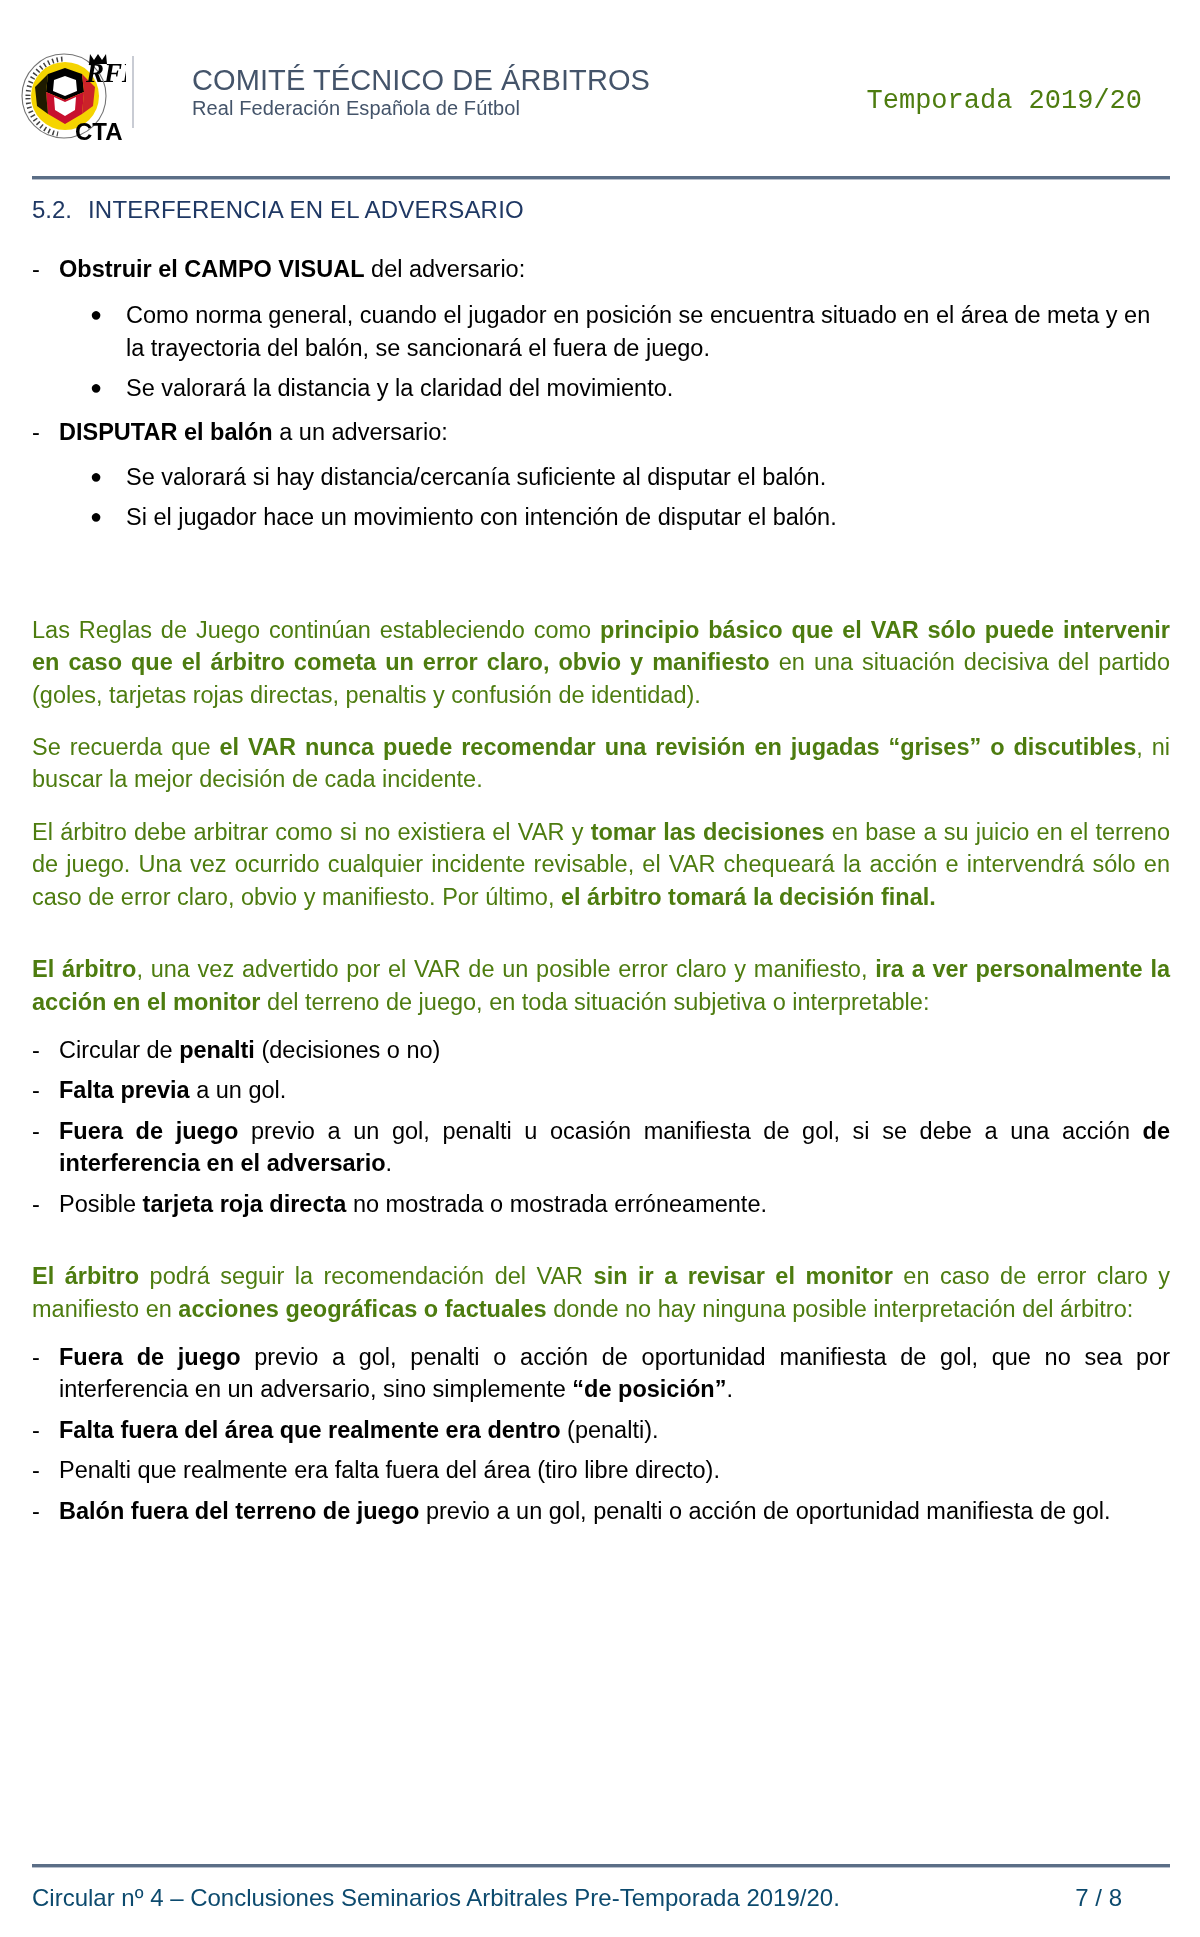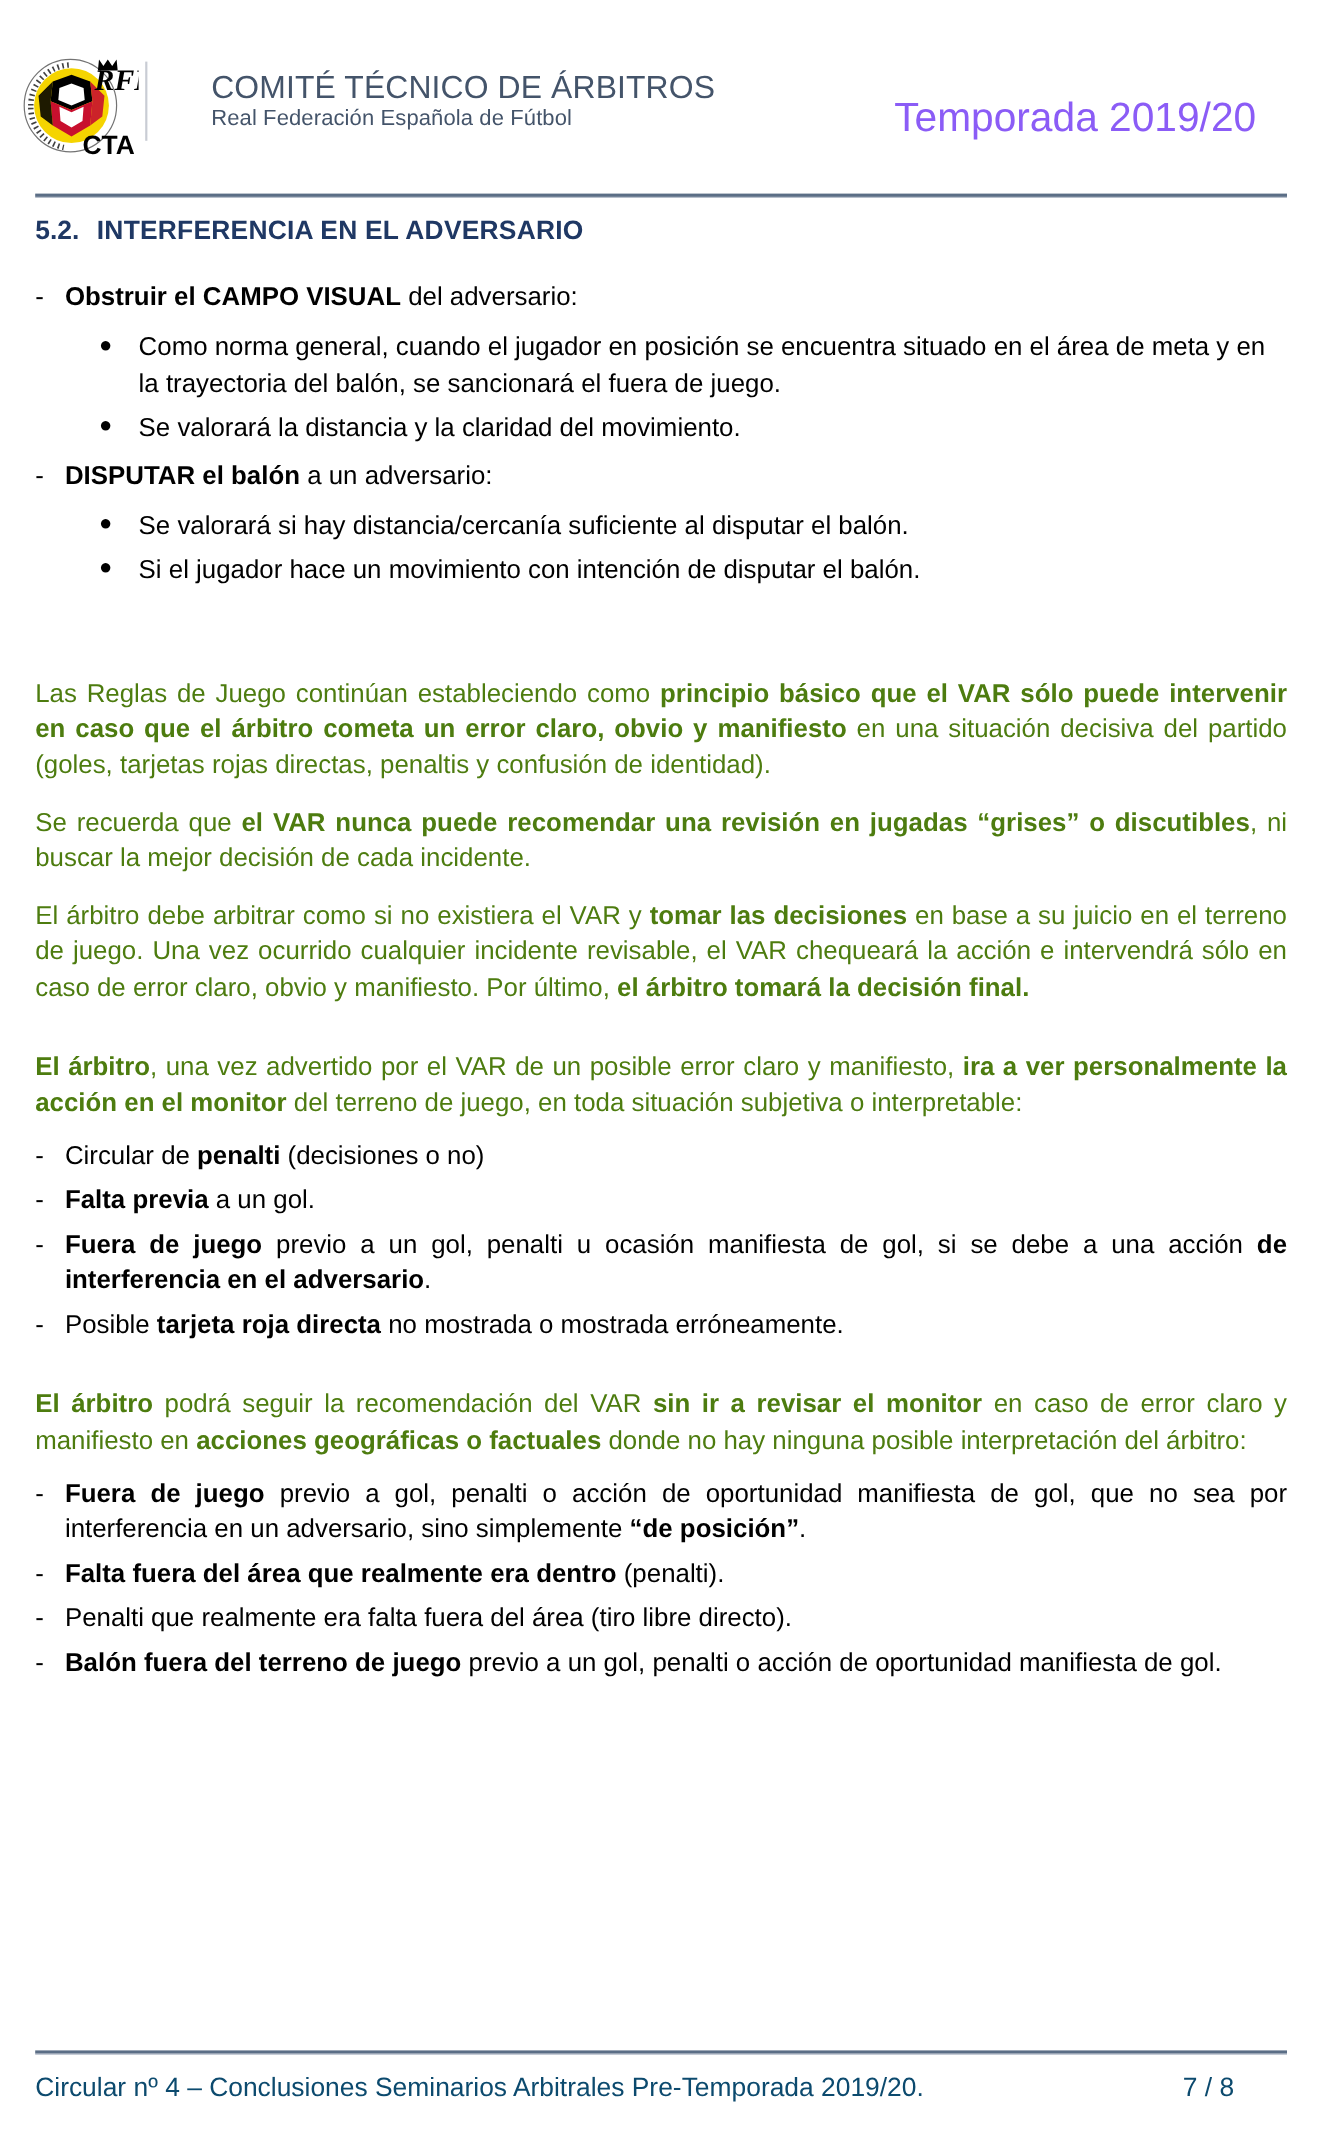--- a/index.html
+++ b/index.html
@@ -62,23 +62,24 @@
   .header-title-2 {
     font-size: 20px;
     color: #44546a;
     letter-spacing: 0.1px;
     white-space: nowrap;
   }
   .header-season {
     position: absolute;
     right: 58px;
     top: 86px;
-    font-size: 37px;
-    color: #8b5cf6;
+    font-size: 27px;
+    color: #4d7c0f;
     white-space: nowrap;
+    font-family: Liberation Mono, monospace;
   }
 
   
   .rule {
     position: absolute;
     left: 32px;
     width: 1138px;
     height: 0;
     border-top: 3px solid #5b6e86;
     border-bottom: 1px solid #b8c0cc;
@@ -89,21 +90,21 @@
   
   .content {
     position: absolute;
     left: 32px;
     top: 196px;
     width: 1138px;
   }
 
   h2.section-heading {
     font-size: 24px;
-    font-weight: bold;
+    font-weight: normal;
     color: #1f3864;
     margin: 0 0 0 0;
     padding: 0;
     display: flex;
     line-height: 1.2;
   }
   .sec-num { width: 56px; flex: 0 0 auto; }
   .sec-title { flex: 1 1 auto; letter-spacing: 0.2px; }
 
   h2.var-heading {

